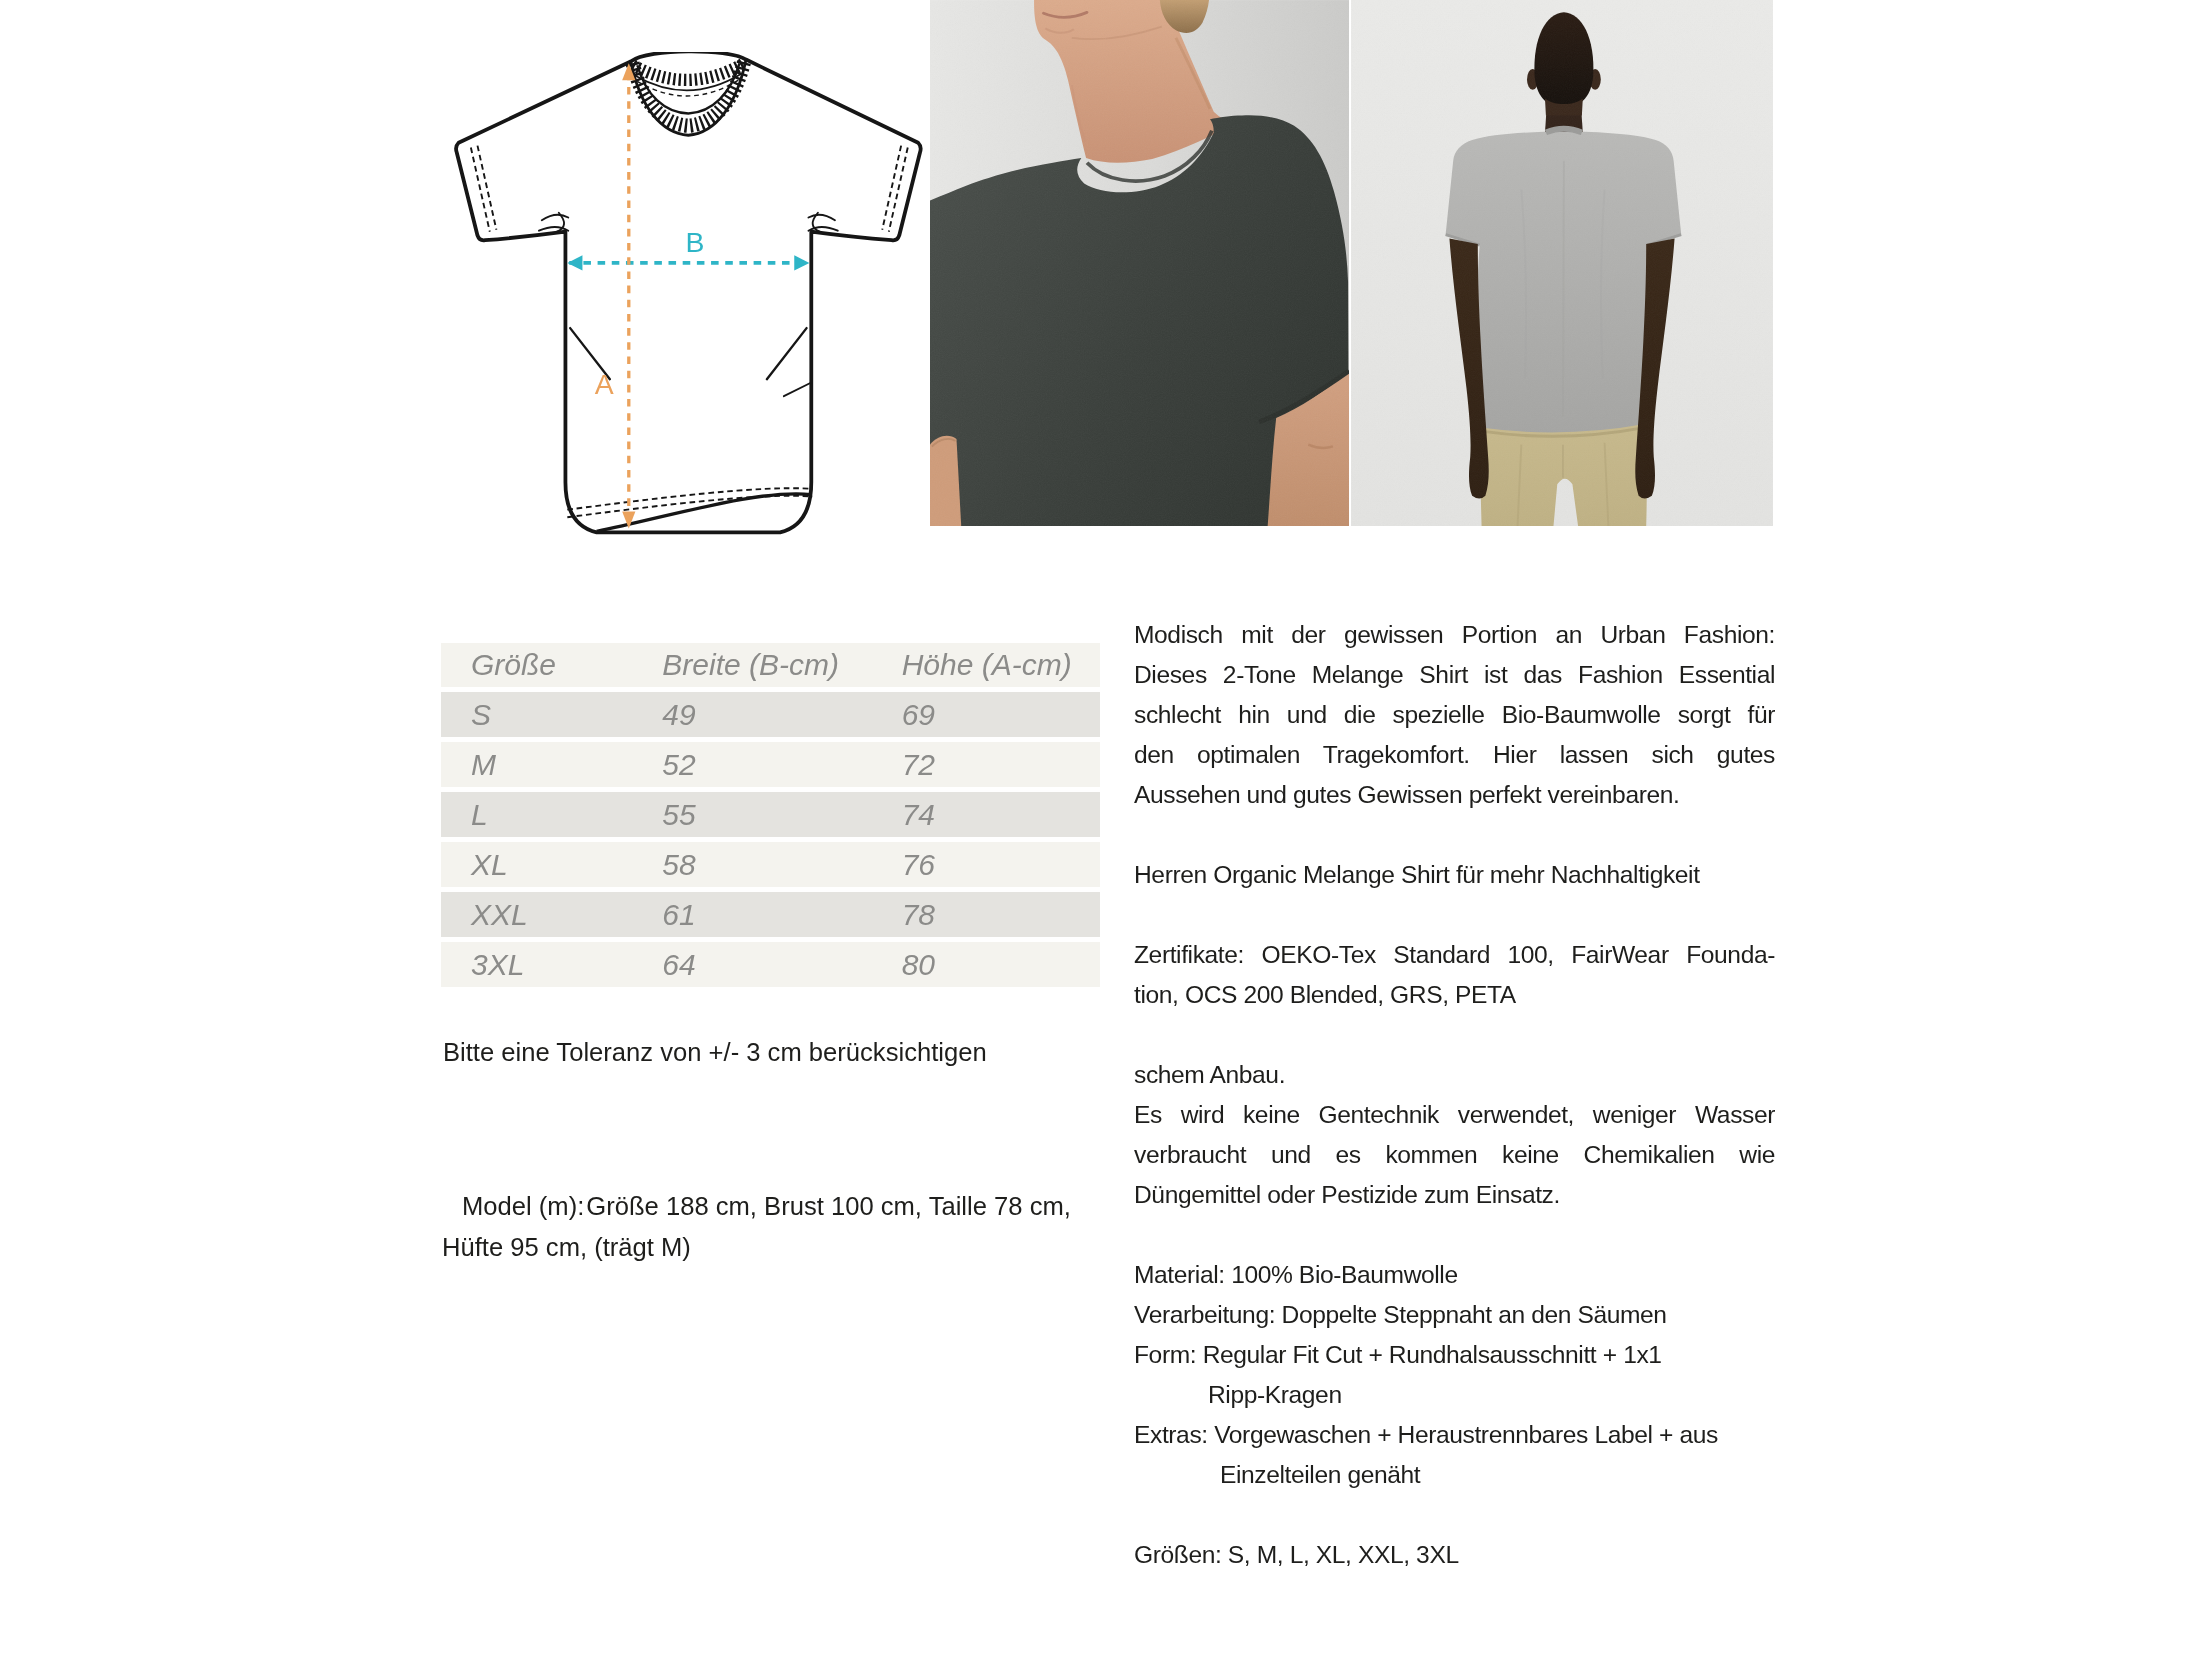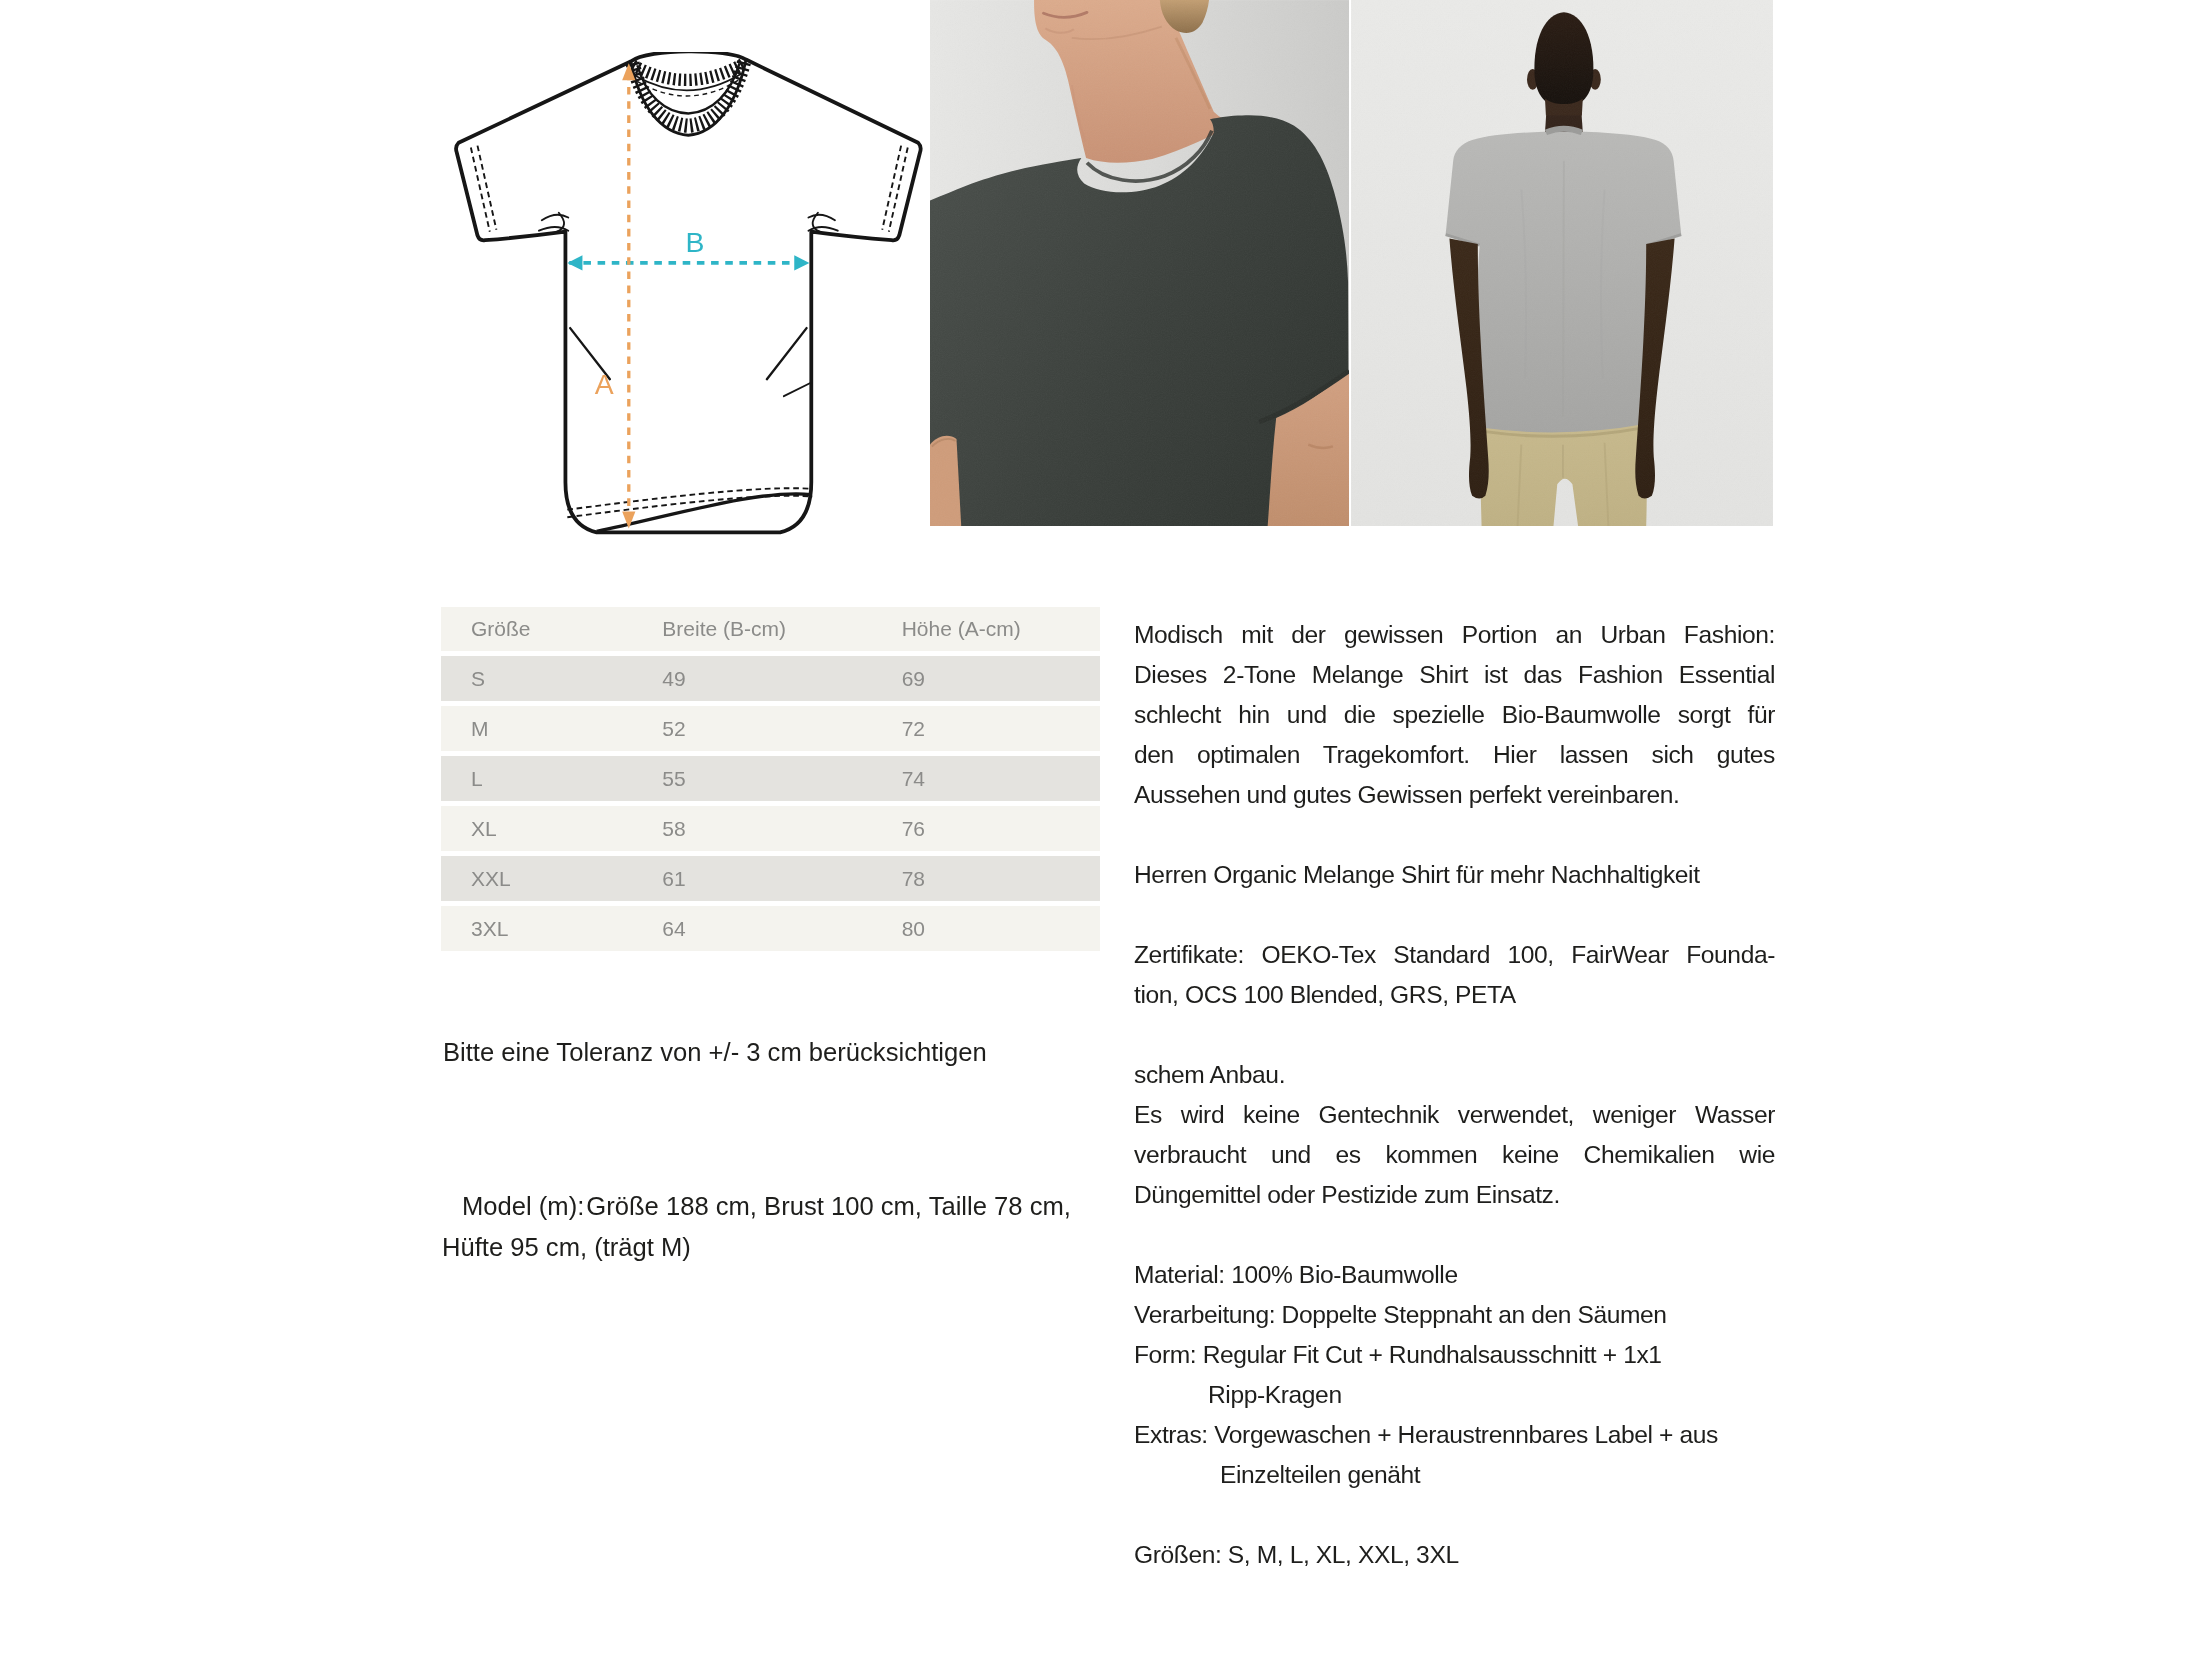--- a/index.html
+++ b/index.html
@@ -15,23 +15,23 @@
   .orange-fill{fill:var(--c-a,#eba25c);}
   .dim-label{font-family:"Liberation Sans",sans-serif;font-size:30px;font-weight:400;}
 
   
   .photo{position:absolute;top:0;height:526px;overflow:hidden;}
   .photo svg{display:block;width:100%;height:100%;}
   .photo-side{left:930px;width:419px;}
   .photo-back{left:1351px;width:422px;}
 
   
-  .size-table{position:absolute;left:441px;top:602px;width:659px;
+  .size-table{position:absolute;left:441px;top:638px;width:659px;
               border-collapse:separate;border-spacing:0 5.7px;
-              font-size:21px;color:var(--t-text,#8b8b89);}
+              font-size:30px;color:var(--t-text,#8b8b89);font-style:italic;}
   .size-table th,.size-table td{font-weight:400;text-align:left;padding:0 0 0 30px;height:45px;vertical-align:middle;}
   .size-table thead th{background:var(--t-head,#f4f3ee);height:44px;}
   .size-table tbody tr:nth-child(odd) td{background:var(--t-alt,#e4e3df);}
   .size-table tbody tr:nth-child(even) td{background:var(--t-head,#f4f3ee);}
 
   
   .tolerance{position:absolute;left:443px;top:1012px;font-size:25.6px;white-space:nowrap;}
   .model{position:absolute;left:442px;top:1186px;width:691px;font-size:25.6px;line-height:41px;}
   .model .first{text-indent:20px;white-space:nowrap;}
   .model .second{white-space:nowrap;}
@@ -291,21 +291,21 @@
   <div class="desc">
       <div class="dline just">Modisch mit der gewissen Portion an Urban Fashion:</div>
       <div class="dline just">Dieses 2-Tone Melange Shirt ist das Fashion Essential</div>
       <div class="dline just">schlecht hin und die spezielle Bio-Baumwolle sorgt für</div>
       <div class="dline just">den optimalen Tragekomfort. Hier lassen sich gutes</div>
       <div class="dline plain">Aussehen und gutes Gewissen perfekt vereinbaren.</div>
       <div class="dline blank"></div>
       <div class="dline plain">Herren Organic Melange Shirt für mehr Nachhaltigkeit</div>
       <div class="dline blank"></div>
       <div class="dline just">Zertifikate: OEKO-Tex Standard 100, FairWear Founda-</div>
-      <div class="dline plain">tion, OCS 100 Blended, GRS, PETA</div>
+      <div class="dline plain">tion, OCS 200 Blended, GRS, PETA</div>
       <div class="dline blank"></div>
       <div class="dline plain">schem Anbau.</div>
       <div class="dline just">Es wird keine Gentechnik verwendet, weniger Wasser</div>
       <div class="dline just">verbraucht und es kommen keine Chemikalien wie</div>
       <div class="dline plain">Düngemittel oder Pestizide zum Einsatz.</div>
       <div class="dline blank"></div>
       <div class="dline plain">Material: 100% Bio-Baumwolle</div>
       <div class="dline plain">Verarbeitung: Doppelte Steppnaht an den Säumen</div>
       <div class="dline plain">Form: Regular Fit Cut + Rundhalsausschnitt + 1x1</div>
       <div class="dline plain" style="padding-left: 74px;">Ripp-Kragen</div>

